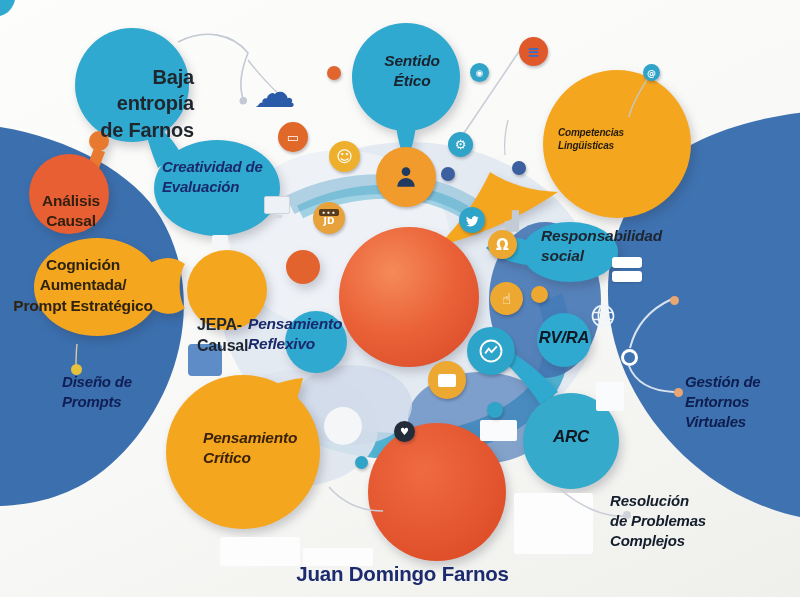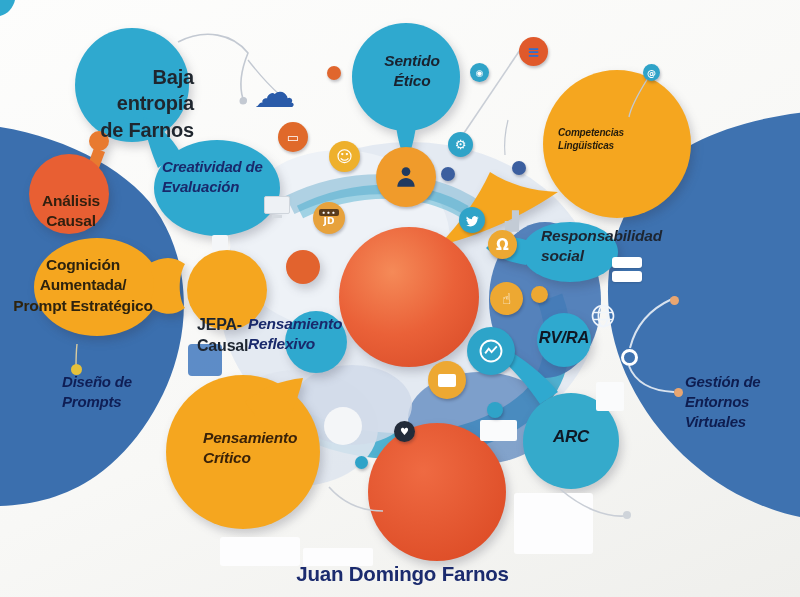--- a/index.html
+++ b/index.html
@@ -259,20 +259,23 @@
 Ético</div>
   <div class="lbl it" style="left:558px;top:126px;width:122px;font-size:10px;color:#241c0c;">Competencias
 Lingüisticas</div>
   <div class="lbl it" style="left:541px;top:226px;width:136px;font-size:15.5px;color:#1d2531;">Responsabilidad
 social</div>
   <div class="lbl it ctr" style="left:533px;top:327px;width:62px;font-size:16.5px;color:#0f1724;">RV/RA</div>
   <div class="lbl it" style="left:685px;top:372px;width:108px;font-size:15px;color:#0e1d50;">Gestión de
 Entornos
 Virtuales</div>
   <div class="lbl it ctr" style="left:546px;top:426px;width:50px;font-size:17px;color:#0f1724;">ARC</div>
+  <div class="lbl it" style="left:610px;top:491px;width:120px;font-size:15px;color:#141d2b;">Resolución
+de Problemas
+Complejos</div>
   <div class="lbl it" style="left:203px;top:428px;width:118px;font-size:15.5px;color:#3a2208;">Pensamiento
 Crítico</div>
   <div class="lbl it" style="left:248px;top:314px;width:110px;font-size:15.5px;color:#19296b;">Pensamiento
 Reflexivo</div>
   <div class="lbl it" style="left:34px;top:372px;width:98px;font-size:15px;color:#0f1e55;margin-left:28px;">Diseño de
 Prompts</div>
   <div class="lbl ctr" style="left:295px;top:560px;width:215px;font-size:20.5px;color:#1b2b6e;">Juan Domingo Farnos</div>
 
 </div>
 

